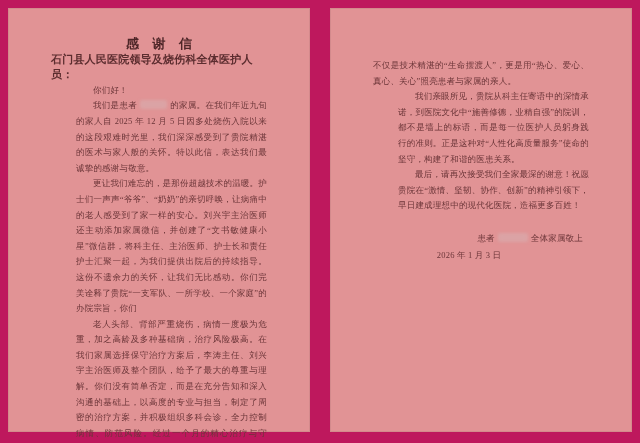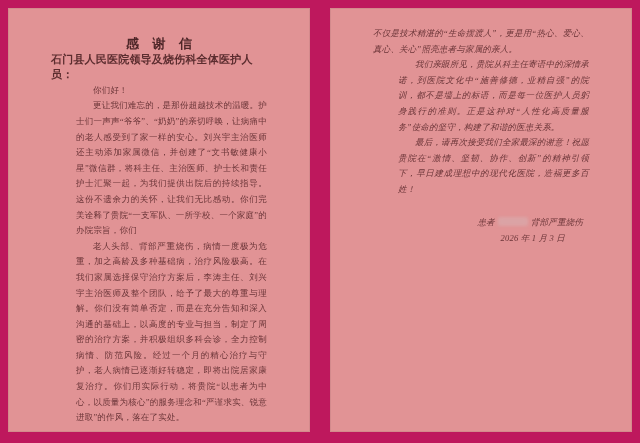--- a/index.html
+++ b/index.html
@@ -26,21 +26,21 @@
     padding: 0 42px;
     background: #e19395;
     border: 1px solid rgba(0,0,0,0.06);
     color: #6b3538;
     font-size: 8.5px;
     line-height: 15.6px;
     text-align: justify;
     letter-spacing: 0.2px;
   }
   .page-left  { left: 8px; }
-  .page-right { left: 330px; padding-top: 17px; font-style: italic; }
+  .page-right { left: 330px; padding-top: 49px; }
 
   .letter-title {
     margin: 27px 0 0 0;
     text-align: center;
     font-family: "Liberation Sans", "DejaVu Sans", sans-serif;
     font-size: 13px;
     font-weight: bold;
     letter-spacing: 5px;
     color: #4e2628;
     text-indent: 5px; 
@@ -70,48 +70,49 @@
     filter: blur(1.6px);
   }
   .signature-line {
     margin-top: 17px;
     text-align: right;
     padding-right: 6px;
   }
   .signature-line .blur-name { width: 30px; }
   .date-line {
     margin-top: 1px;
-    text-align: right;
+    text-align: center;
     padding-right: 24px;
   }
 </style>
 </head>
 <body>
 
 <div class="spread">
 
   <div class="page page-left">
     <h1 class="letter-title">感 谢 信</h1>
 
     <p class="salutation body-par">石门县人民医院领导及烧伤科全体医护人员：</p>
 
     <p class="body-par indent">你们好！</p>
 
+    <p class="body-par indent"><span>我们是患者</span><span class="blur-name"></span><span>的家属。在我们年近九旬的家人自 2025 年 12 月 5 日因多处烧伤入院以来的这段艰难时光里，我们深深感受到了贵院精湛的医术与家人般的关怀。特以此信，表达我们最诚挚的感谢与敬意。</span></p>
 
     <p class="body-par indent">更让我们难忘的，是那份超越技术的温暖。护士们一声声“爷爷”、“奶奶”的亲切呼唤，让病痛中的老人感受到了家一样的安心。刘兴宇主治医师还主动添加家属微信，并创建了“文书敏健康小星”微信群，将科主任、主治医师、护士长和责任护士汇聚一起，为我们提供出院后的持续指导。这份不遗余力的关怀，让我们无比感动。你们完美诠释了贵院“一支军队、一所学校、一个家庭”的办院宗旨，你们</p>
 
     <p class="body-par indent">老人头部、背部严重烧伤，病情一度极为危重，加之高龄及多种基础病，治疗风险极高。在我们家属选择保守治疗方案后，李涛主任、刘兴宇主治医师及整个团队，给予了最大的尊重与理解。你们没有简单否定，而是在充分告知和深入沟通的基础上，以高度的专业与担当，制定了周密的治疗方案，并积极组织多科会诊，全力控制病情、防范风险。经过一个月的精心治疗与守护，老人病情已逐渐好转稳定，即将出院居家康复治疗。你们用实际行动，将贵院“以患者为中心，以质量为核心”的服务理念和“严谨求实、锐意进取”的作风，落在了实处。</p>
   </div>
 
   <div class="page page-right">
     <p class="body-par">不仅是技术精湛的“生命摆渡人”，更是用“热心、爱心、真心、关心”照亮患者与家属的亲人。</p>
 
     <p class="body-par indent">我们亲眼所见，贵院从科主任寄语中的深情承诺，到医院文化中“施善修德，业精自强”的院训，都不是墙上的标语，而是每一位医护人员躬身践行的准则。正是这种对“人性化高质量服务”使命的坚守，构建了和谐的医患关系。</p>
 
     <p class="body-par indent">最后，请再次接受我们全家最深的谢意！祝愿贵院在“激情、坚韧、协作、创新”的精神引领下，早日建成理想中的现代化医院，造福更多百姓！</p>
 
 
-    <div class="signature-line"><span>患者</span><span class="blur-name"></span><span>背部严重烧伤</span></div>
+    <div class="signature-line"><span>患者</span><span class="blur-name"></span><span>全体家属敬上</span></div>
 
     <div class="date-line">2026 年 1 月 3 日</div>
   </div>
 
 </div>
 
 </body></html>

